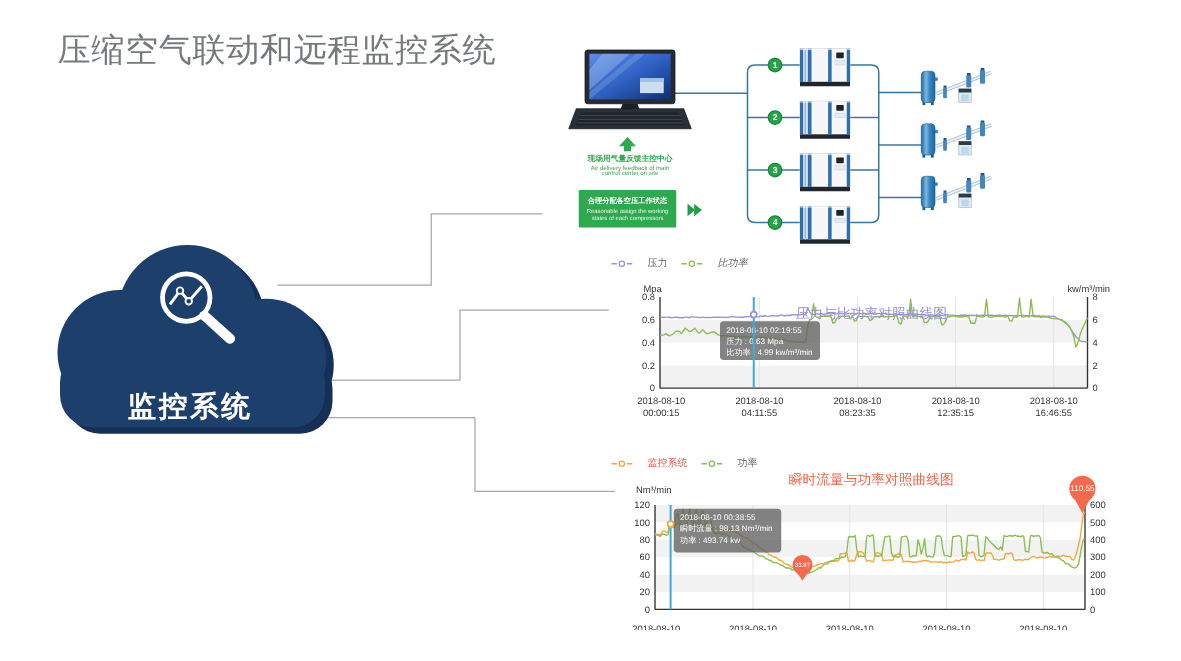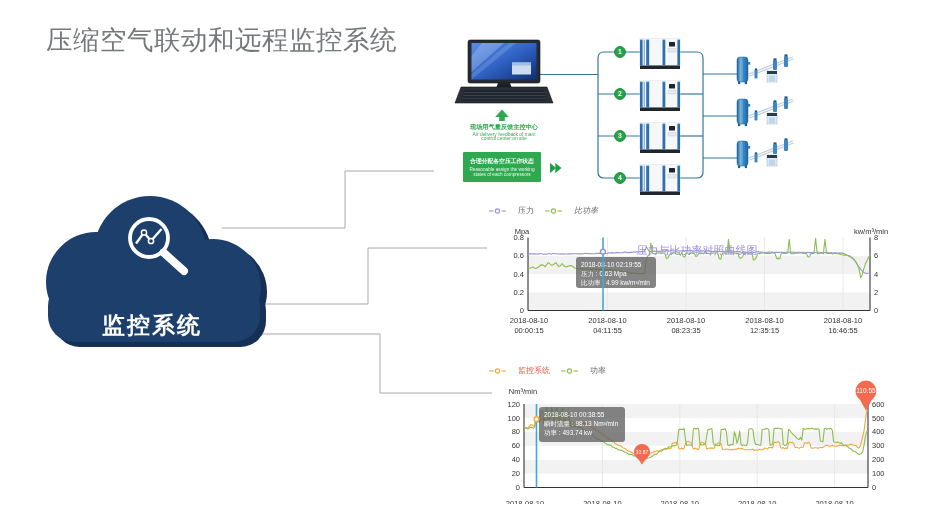--- a/index.html
+++ b/index.html
@@ -379,20 +379,21 @@
       </div>
       <div class="legend-item">
         <svg width="17" height="8">
           <line x1="0" y1="4" x2="4.5" y2="4" stroke="#8cbe4f" stroke-width="1.1"></line>
           <circle cx="8.5" cy="4" r="2.1" fill="none" stroke="#8cbe4f" stroke-width="1.1"></circle>
           <line x1="12.5" y1="4" x2="17" y2="4" stroke="#8cbe4f" stroke-width="1.1"></line>
         </svg>
         <span style="color: rgb(102, 102, 102);">功率</span>
       </div>
     </div>
+  <div class="chart-title" id="chart2-title" style="color: rgb(240, 101, 74);">瞬时流量与功率对照曲线图</div>
   <div class="chart-tooltip" id="chart2-tooltip">
     <div>2018-08-10 00:38:55</div>
     <div>瞬时流量 : 98.13 Nm³/min</div>
     <div>功率 : 493.74 kw</div>
   </div>
   <svg id="chart2-cursor" class="overlay-svg" width="460" height="140" viewBox="0 0 460 140">
       <line x1="51.4872" y1="40" x2="51.4872" y2="123.5" stroke="#3fa9dc" stroke-width="1.6"></line>
       <circle cx="51.4872" cy="55.21787500000001" r="2.4" fill="#ffffff" stroke="#f5a73b" stroke-width="1.4"></circle>
     </svg>
 </div>

